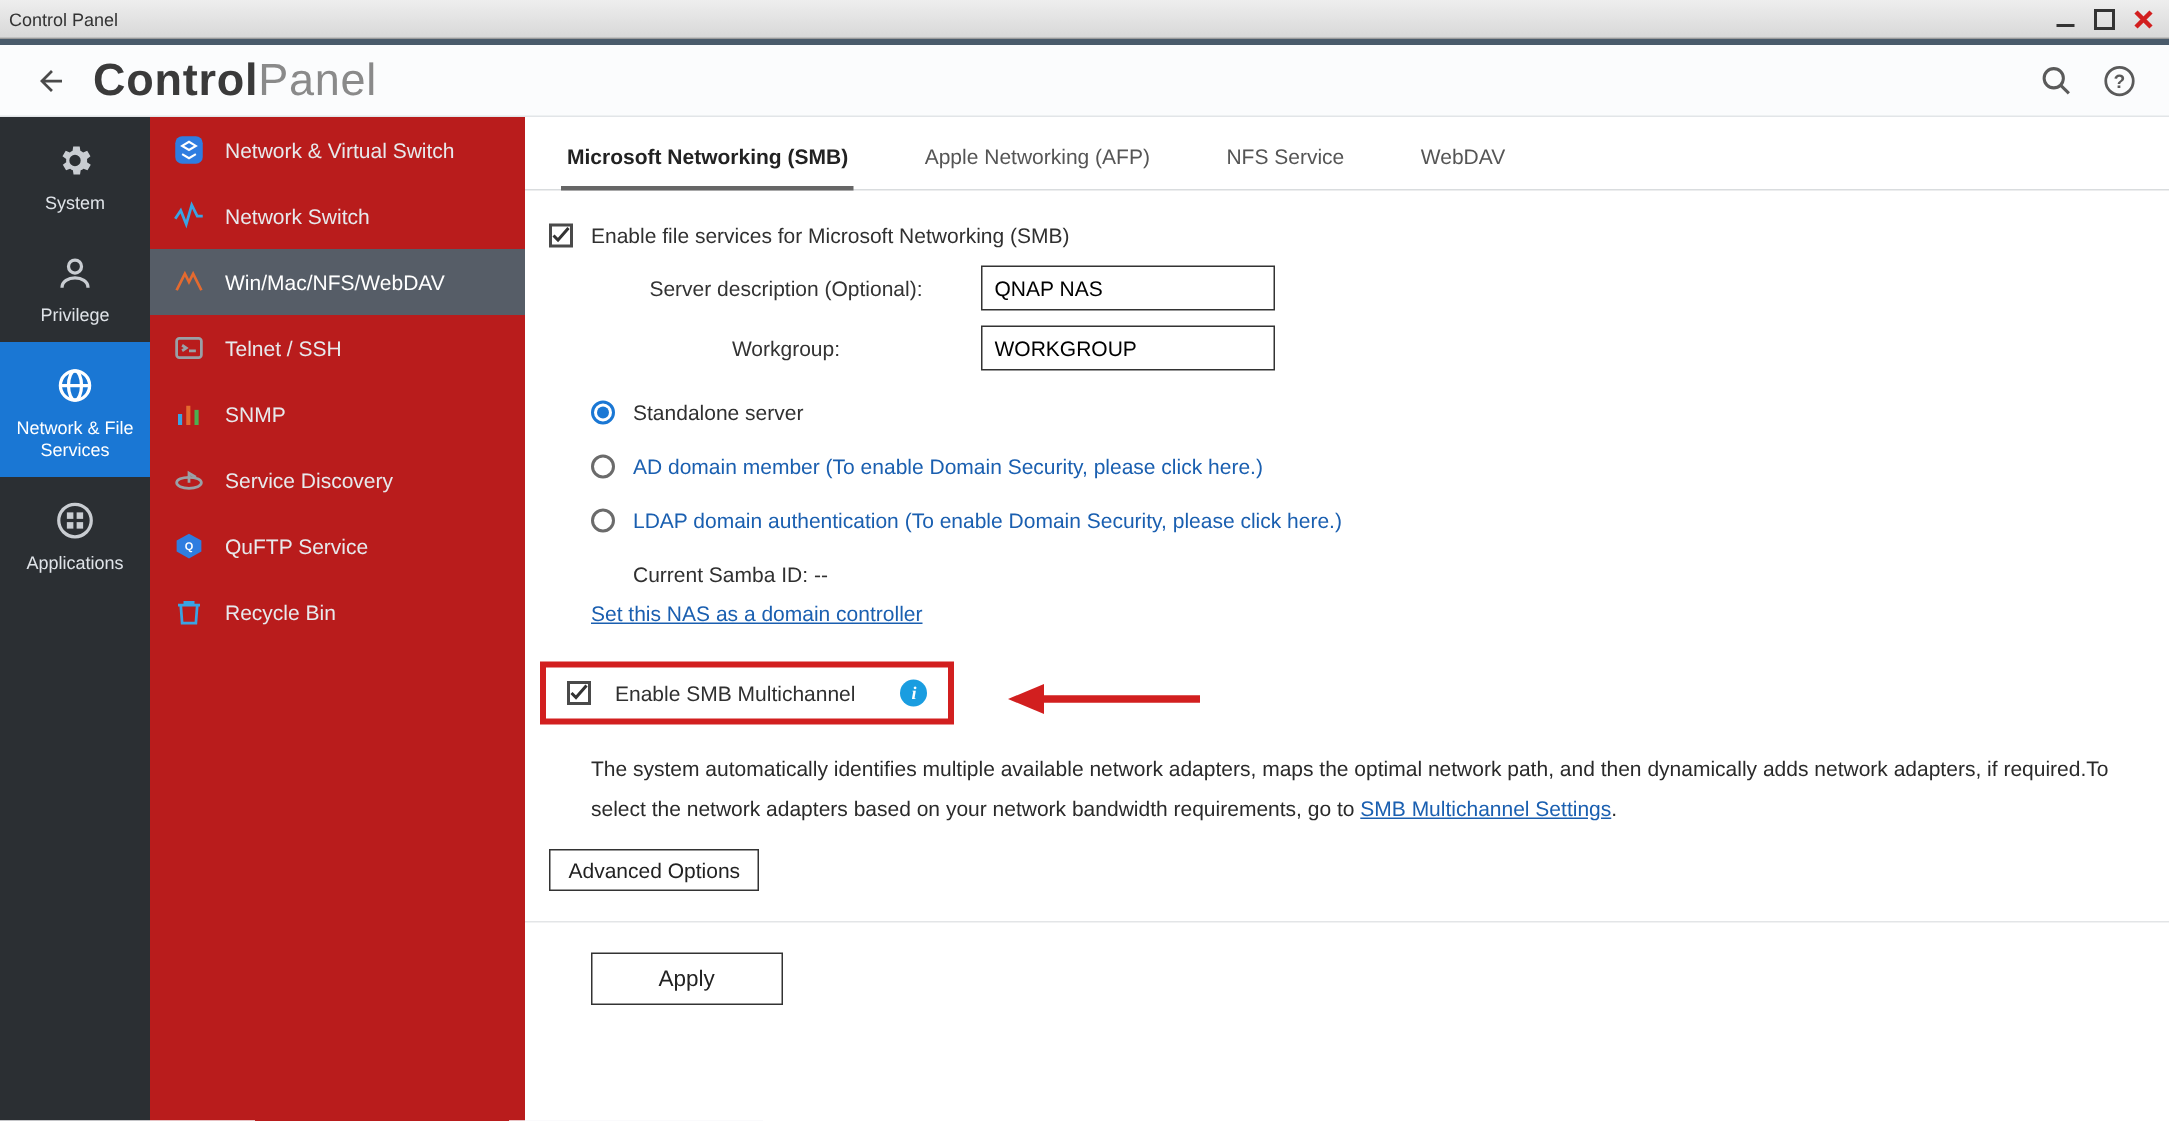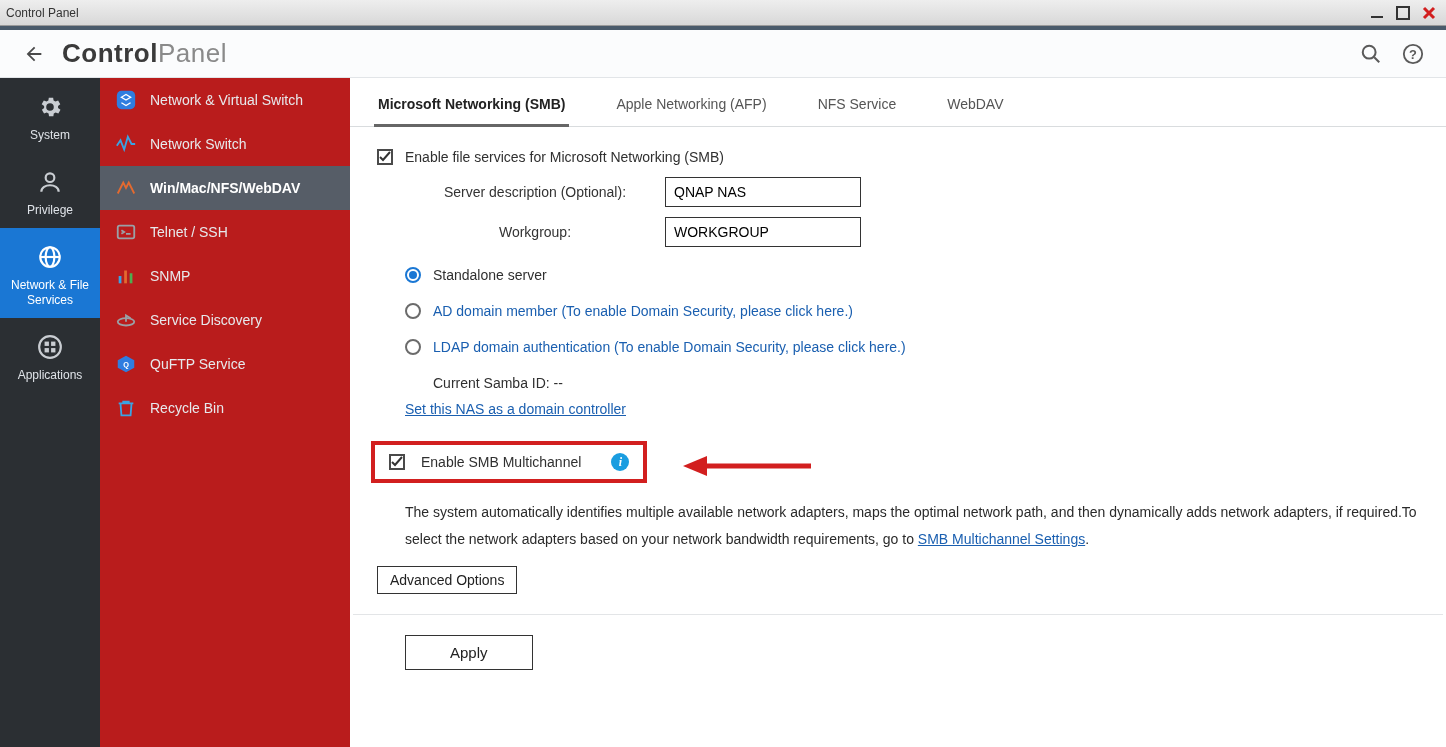--- a/index.html
+++ b/index.html
@@ -14,21 +14,21 @@
   .titlebar .winbtn{ width:22px; height:18px; display:flex; align-items:center; justify-content:center; margin-left:4px; cursor:pointer;}
   .titlebar .winbtn svg{display:block;}
   
   .accent-strip{height:4px;background:#4a5b6b;}
   
   .header{
     height:48px; display:flex; align-items:center; padding:0 18px;
     background:#fbfcfd; border-bottom:1px solid #e2e5e8;
   }
   .header .back{ width:32px;height:32px;display:flex;align-items:center;justify-content:center;cursor:pointer;color:#4a4a4a;}
-  .header .title-wrap{ font-size:26px; font-weight:400; margin-left:12px; color:#4b4b4b; letter-spacing:0.5px;}
+  .header .title-wrap{ font-size:30px; font-weight:400; margin-left:12px; color:#4b4b4b; letter-spacing:0.5px;}
   .header .title-wrap .bold{ font-weight:700; color:#3a3a3a;}
   .header .title-wrap .thin{ font-weight:300; color:#8a8a8a;}
   .header .spacer{flex:1;}
   .header .icnbtn{ width:30px;height:30px;display:flex;align-items:center;justify-content:center;cursor:pointer;color:#5a5a5a; margin-left:12px;}
   
   .body{ display:flex; height:calc(747px - 26px - 4px - 48px); }
   
   .rail{
     width:100px; background:#2b2f33; color:#dfe3e8; display:flex; flex-direction:column;
   }
@@ -42,30 +42,30 @@
   .nav2{
     width:250px; background:#b91c1c; color:#e7e9ec;
   }
   .nav2 .navitem{
     height:44px; display:flex; align-items:center; padding:0 14px;
     font-size:14px; cursor:pointer; gap:12px;
   }
   .nav2 .navitem .ic2{
     width:24px;height:24px; display:flex;align-items:center;justify-content:center; flex-shrink:0;
   }
-  .nav2 .navitem.active{ background:#565d67; color:#ffffff; font-weight:700;}
+  .nav2 .navitem.active{ background:#565d67; color:#ffffff; font-weight:400;}
   
   .content{ flex:1; background:#ffffff; position:relative; overflow:hidden; }
   .tabs{
     display:flex; gap:43px; padding:18px 24px 0 24px; font-size:14px;
     border-bottom:1px solid #d9dcde; color:#555;
   }
   .tabs .tab{ padding:0 4px 12px; cursor:pointer; }
   .tabs .tab.active{ font-weight:700; color:#222; border-bottom:3px solid #666; margin-bottom:-1px;}
-  .pane{ padding:22px 27px; font-size:14px; color:#303030; }
+  .pane{ padding:22px 16px; font-size:14px; color:#303030; }
   .row{ display:flex; align-items:center; margin-bottom:12px; }
   .check{
     width:16px;height:16px;border:2px solid #4a4a4a; margin-right:12px;
     display:inline-flex;align-items:center;justify-content:center; cursor:pointer;
   }
   .check svg{display:block;}
   .formrow{ display:flex; align-items:center; margin:4px 0 10px 28px; }
   .formrow label{ width:260px; color:#333;text-align:center;}
   .formrow input[type=text]{
     width:196px; height:30px; border:1px solid #333; padding:0 8px; font-size:14px;

